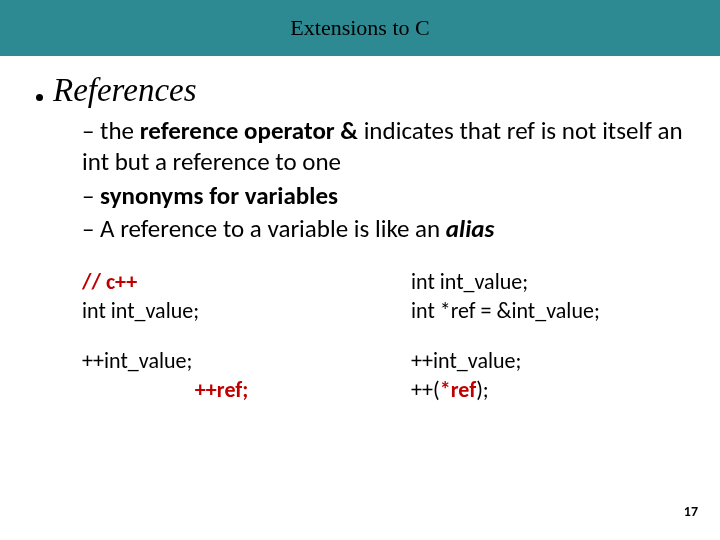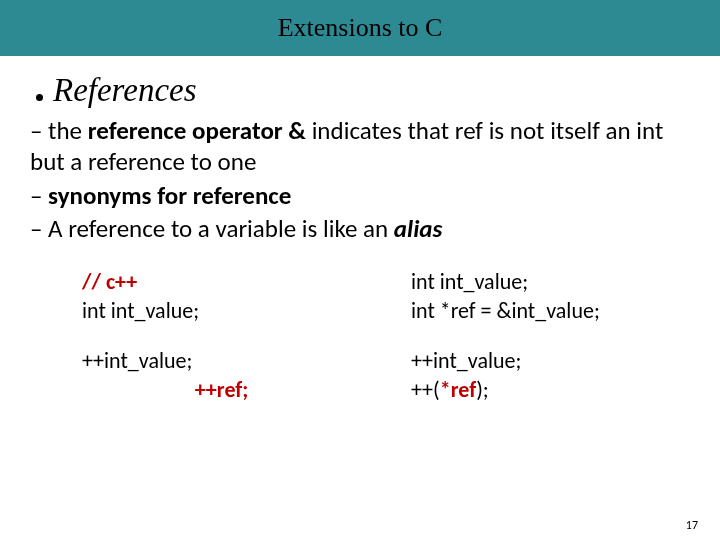--- a/index.html
+++ b/index.html
@@ -14,21 +14,21 @@
   .title-bar {
     background: #2d8a92;
     width: 100%;
     height: 56px;
     display: flex;
     align-items: center;
     justify-content: center;
   }
   .title {
     font-family: "Comic Sans MS", cursive;
-    font-size: 26px;
+    font-size: 22px;
     color: #000;
     font-weight: 400;
   }
   .content {
     padding: 10px 30px 0 30px;
   }
   .bullet-row {
     display: flex;
     align-items: baseline;
     gap: 10px;
@@ -42,20 +42,21 @@
     margin-top: 15px;
     flex-shrink: 0;
   }
   .references-text {
     font-family: "Comic Sans MS", cursive;
     font-style: italic;
     font-size: 33px;
     color: #000;
   }
   .sub-list {
+    margin-left: 52px;
     margin-top: 2px;
   }
   .sub-item {
     font-size: 25px;
     color: #000;
     line-height: 1.25;
     margin-bottom: 2px;
   }
   .bold { font-weight: 700; }
   .alias { font-weight: 700; font-style: italic; color: #000000; }
@@ -72,24 +73,24 @@
   }
   .code-head {
     font-weight: 700;
     color: #c00000;
   }
   .code-line { white-space: pre; }
   .spacer { height: 22px; }
   .redbold { font-weight: 700; color: #c00000; text-align: center; }
   .page-num {
     position: absolute;
-    bottom: 8px;
+    bottom: 20px;
     right: 22px;
-    font-size: 12px;
-    font-weight: 400;
+    font-size: 14px;
+    font-weight: 700;
     color: #000;
   }
 </style>
 </head>
 <body>
 
 <div class="title-bar">
   <div class="title">Extensions to C</div>
 </div>
 
@@ -98,21 +99,21 @@
   <div class="bullet-row">
     <div class="bullet-dot"></div>
     <div class="references-text">References</div>
   </div>
 
   <div class="sub-list">
     <div class="sub-item">
       <span>– the </span><span class="bold">reference operator &amp;</span><span> indicates that ref is not itself an int but a reference to one</span>
     </div>
     <div class="sub-item">
-      <span>– </span><span class="bold">synonyms for reference</span>
+      <span>– </span><span class="bold">synonyms for variables</span>
     </div>
     <div class="sub-item">
       <span>– A reference to a variable is like an </span><span class="alias">alias</span>
     </div>
   </div>
 
   <div class="code-area">
     <div class="code-col">
       <div class="code-head">// c++</div>
       <div class="code-line">int int_value;</div>

